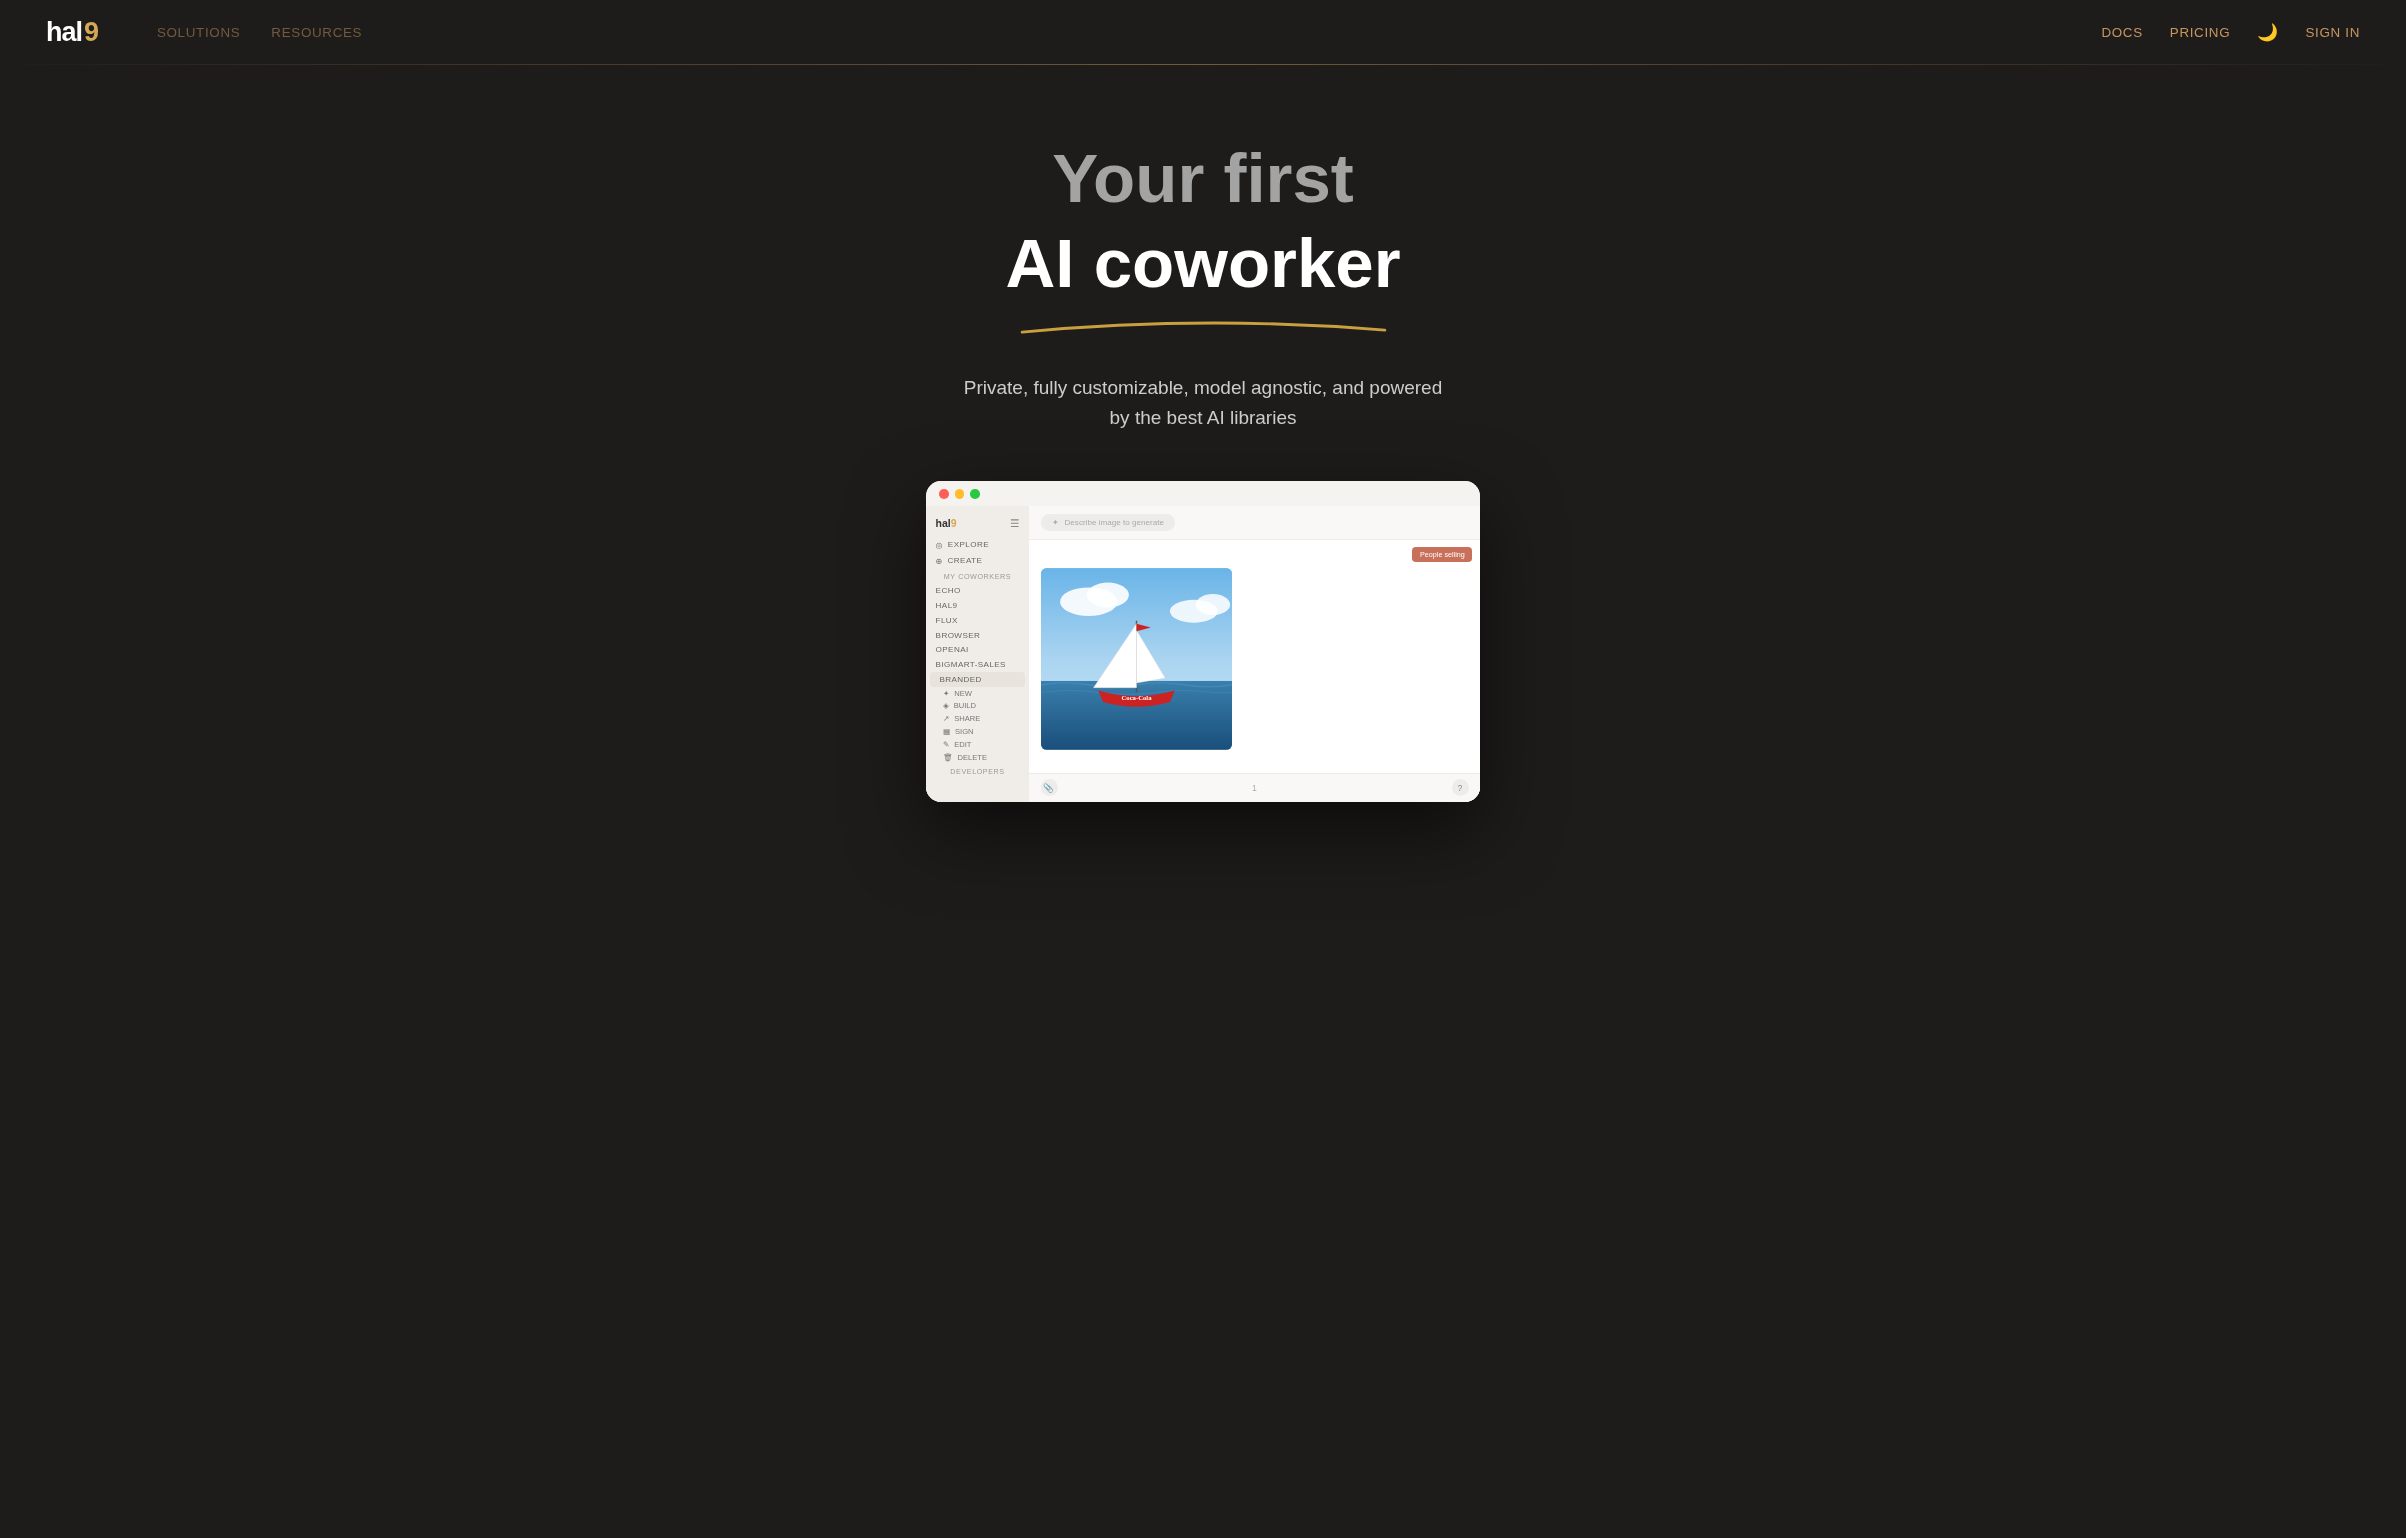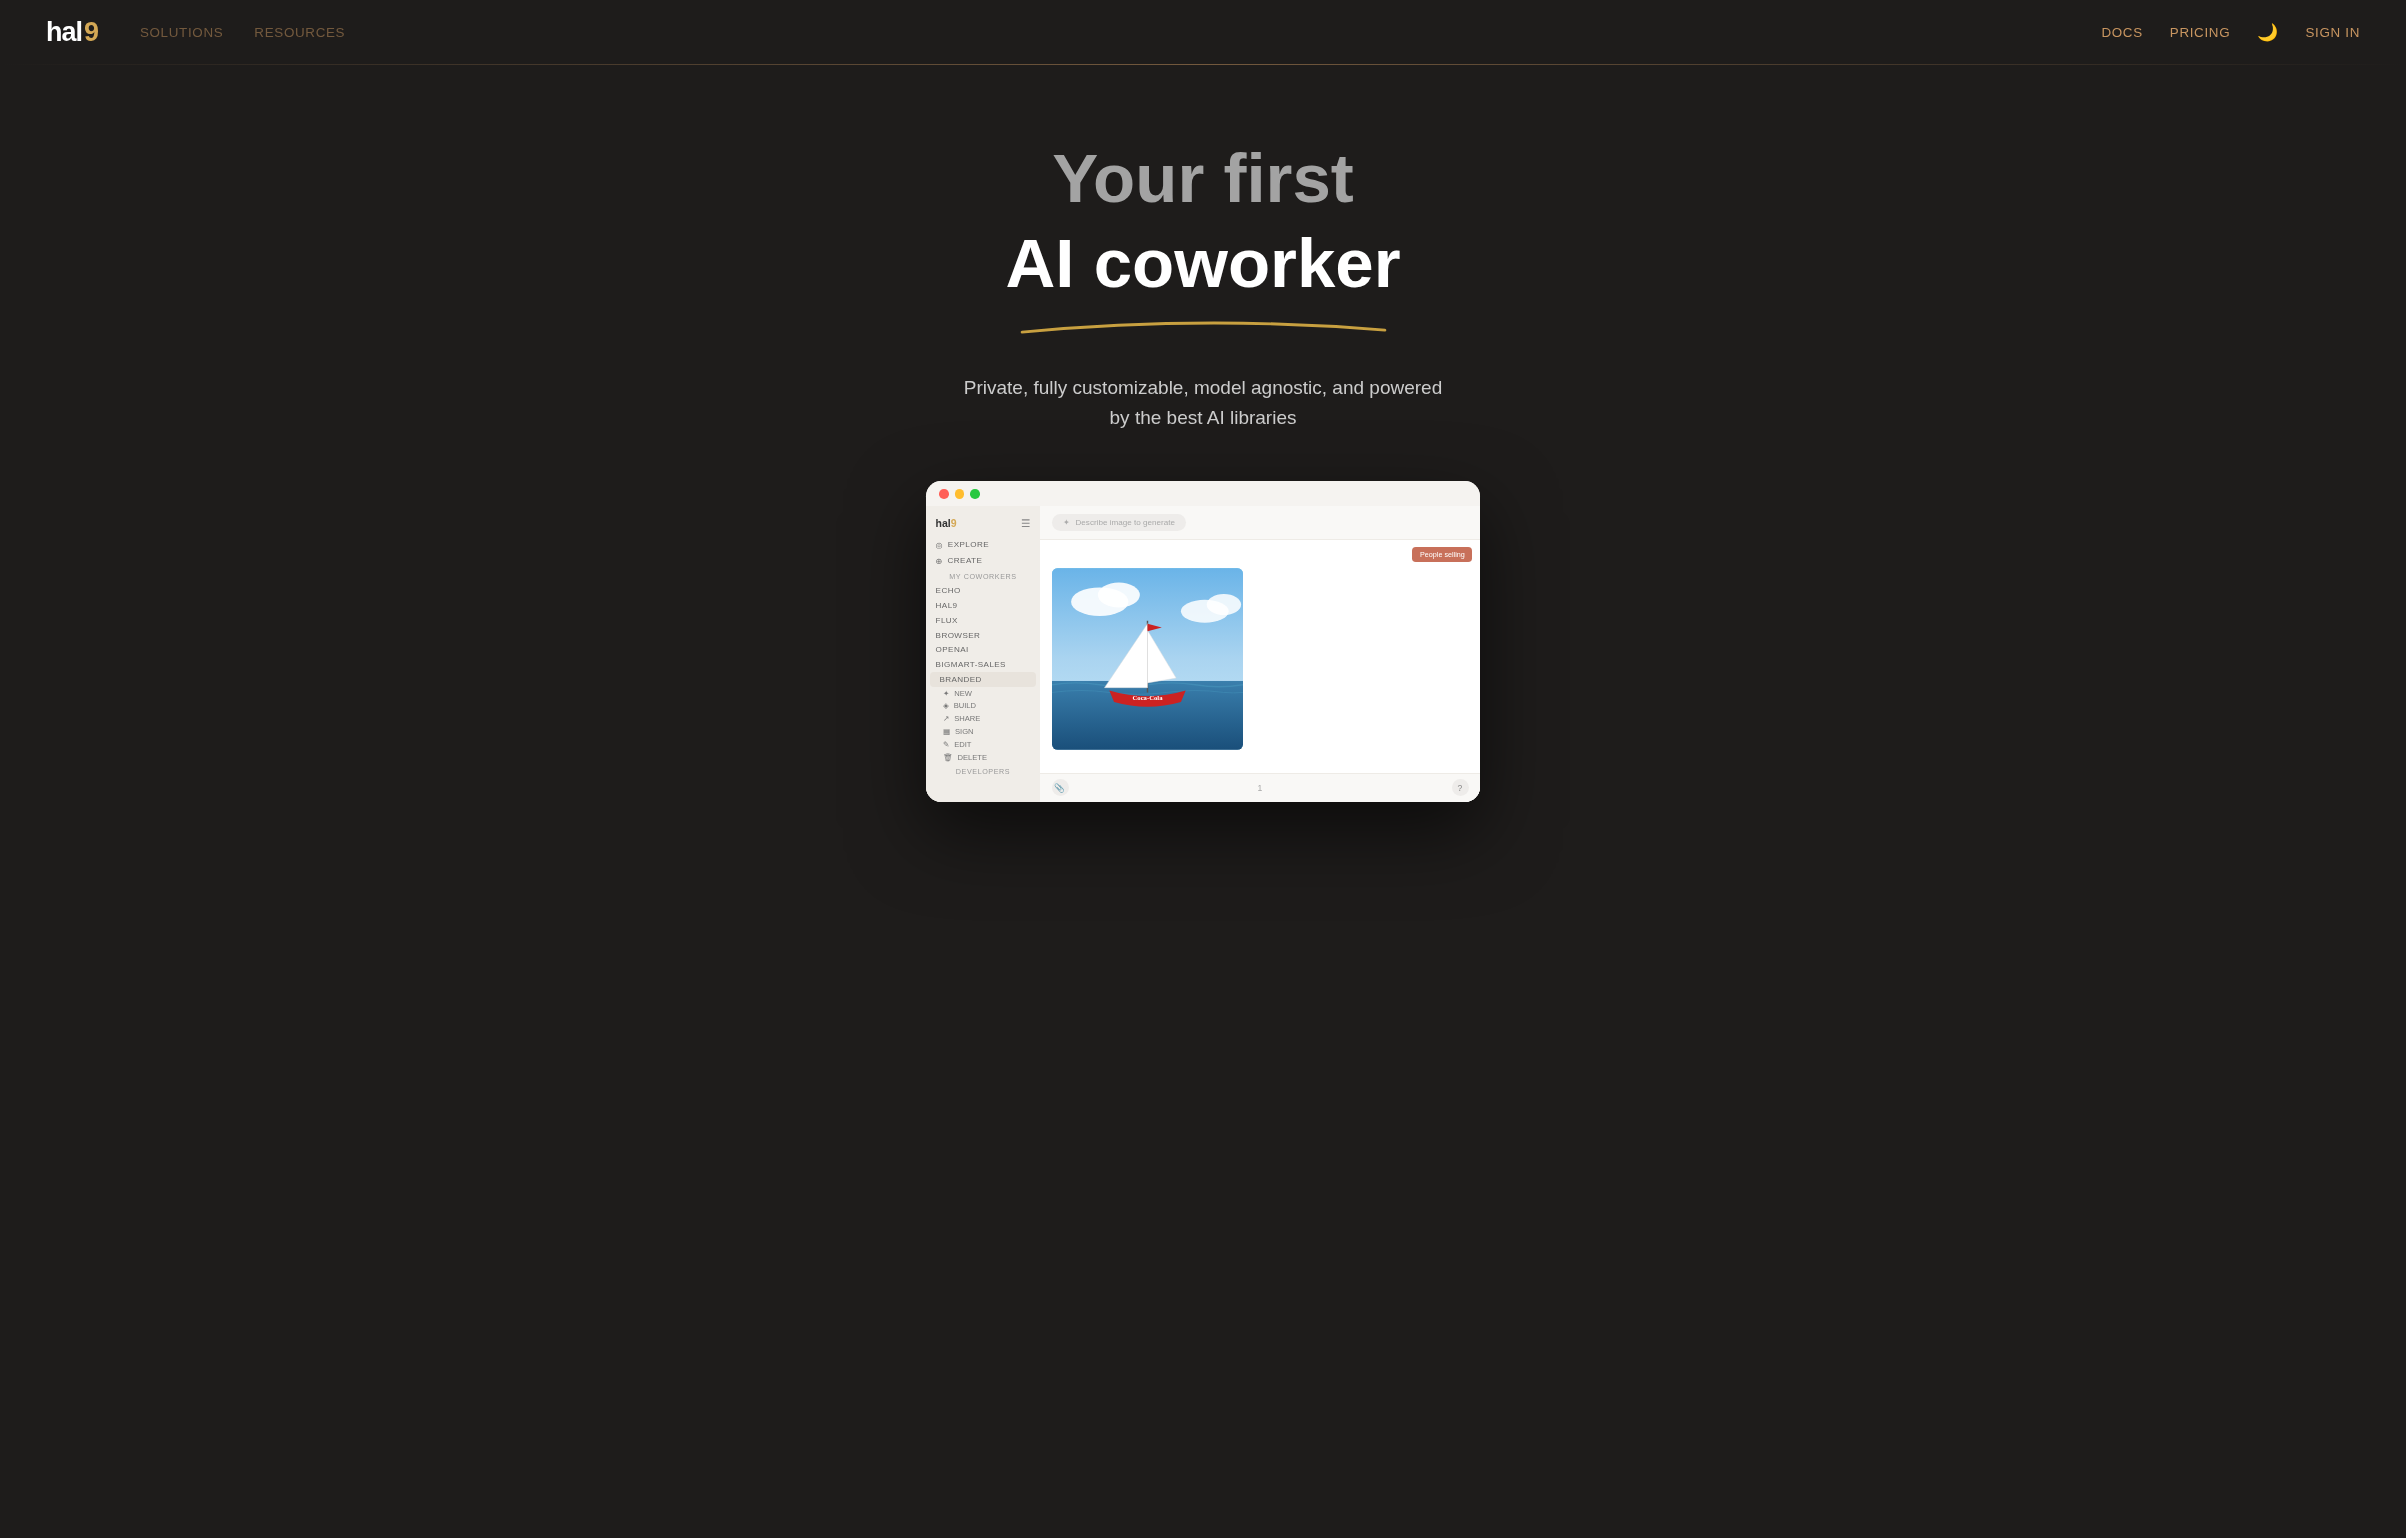--- a/index.html
+++ b/index.html
@@ -48,21 +48,21 @@
     }
 
     .nav-left {
       display: flex;
       align-items: center;
       gap: 34px;
     }
     .nav-links-left {
       display: flex;
       gap: 31px;
-      margin-left: 7px;
+      margin-left: 24px;
     }
     .nav-link {
       color: #c8956080;
       font-size: 13.4px;
       font-weight: 500;
       letter-spacing: 0.05em;
       text-decoration: none;
       cursor: pointer;
     }
 
@@ -153,21 +153,21 @@
     .dot-green { background: #28c840; }
 
     .mockup-body {
       display: flex;
       height: 296px;
       background: #f5f3f0;
     }
 
     
     .mockup-sidebar {
-      width: 114px;
+      width: 103px;
       background: #f0ede8;
       padding: 7.6px 0;
       flex-shrink: 0;
       font-size: 8.6px;
       color: #555;
     }
     .mockup-sidebar-header {
       display: flex;
       align-items: center;
       justify-content: space-between;

